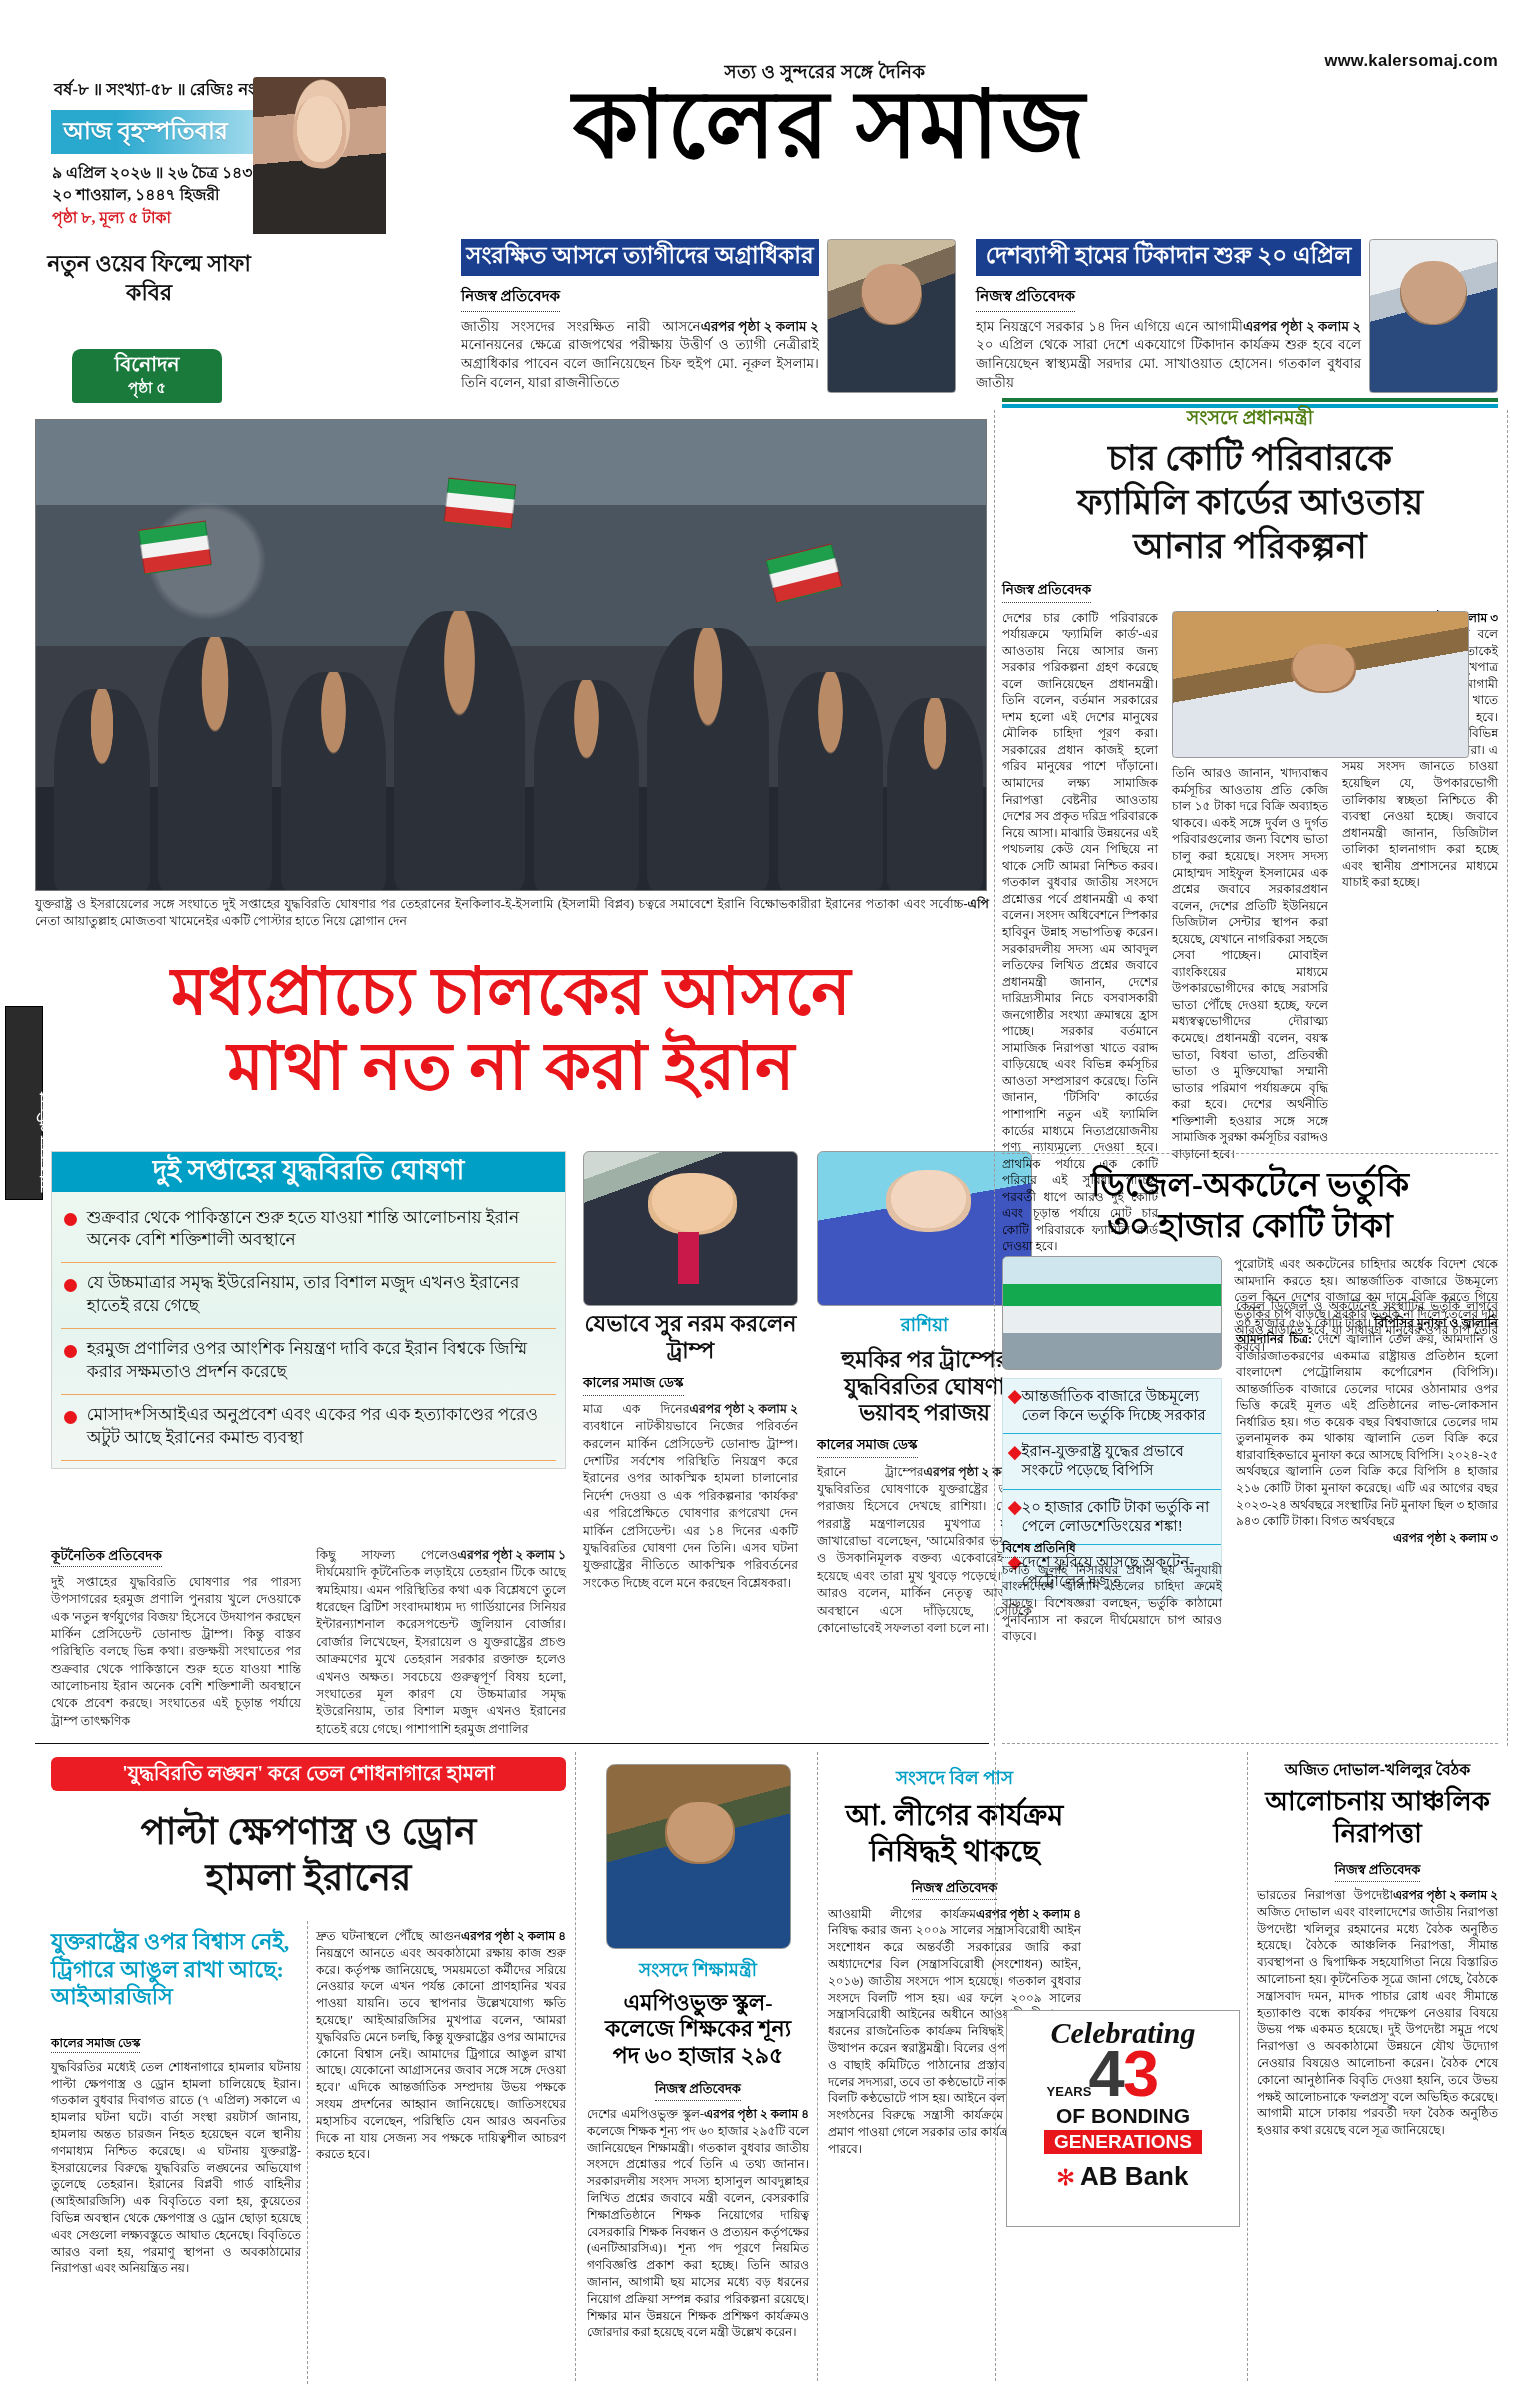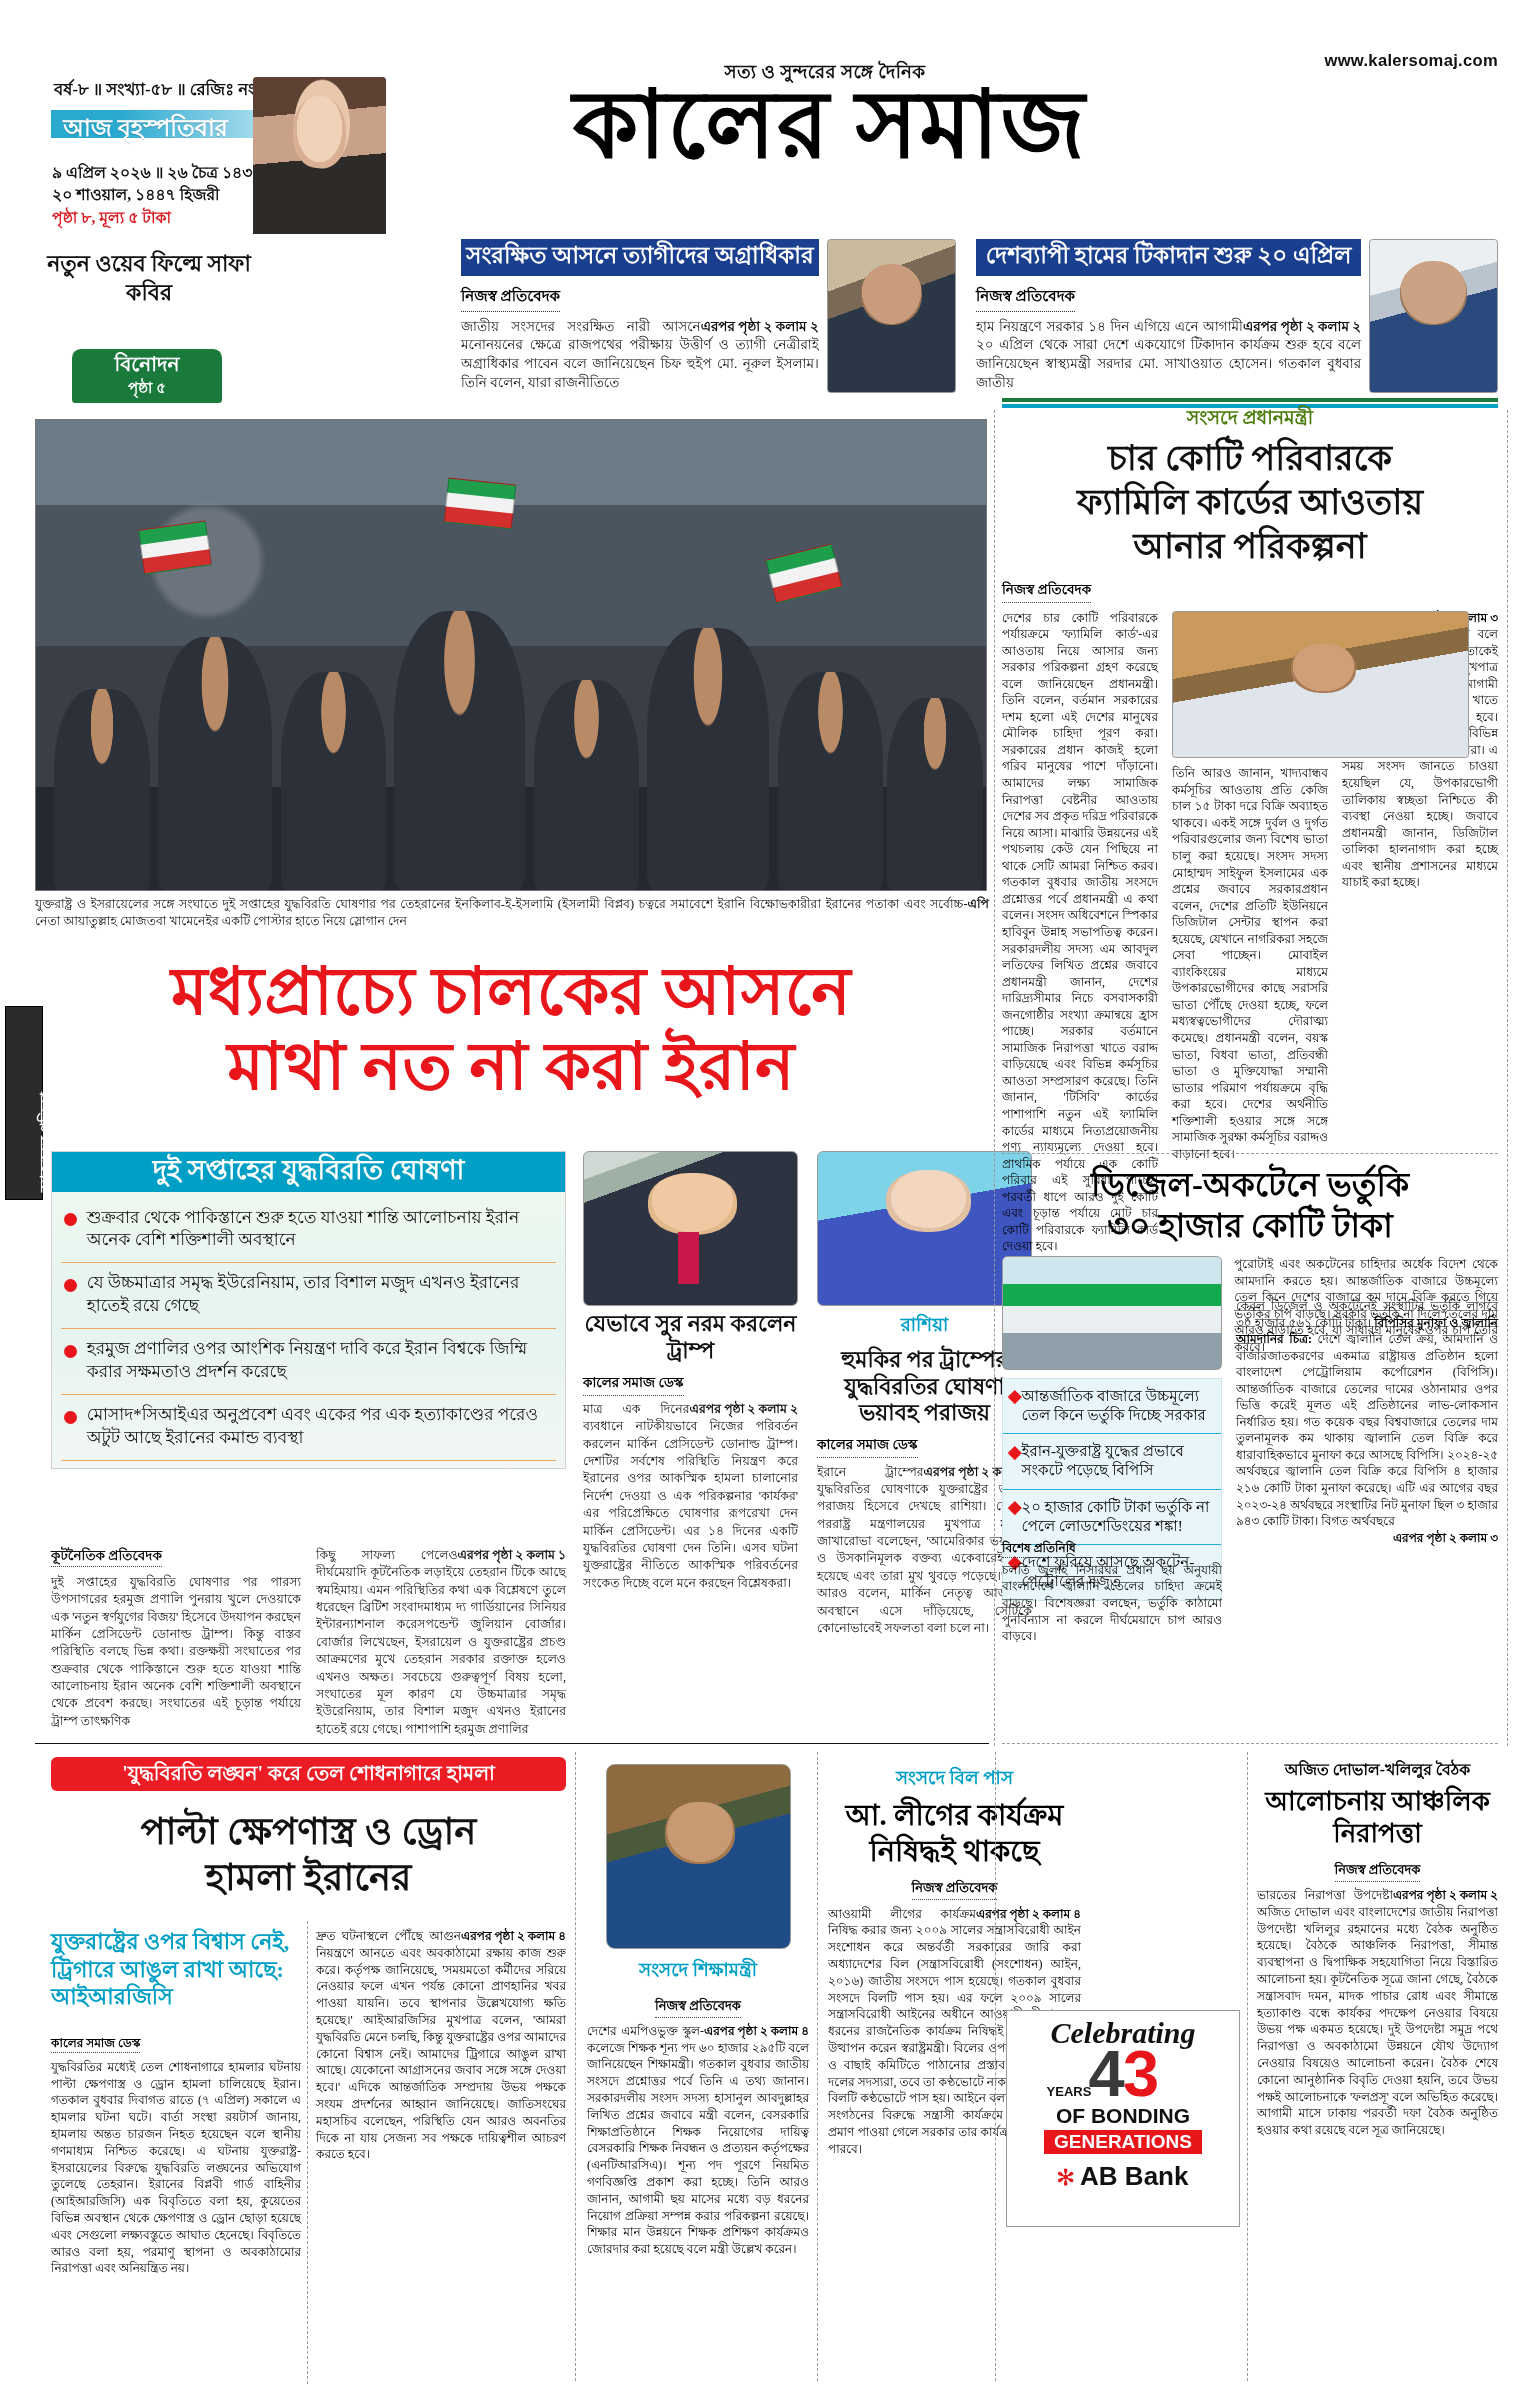--- a/index.html
+++ b/index.html
@@ -39,23 +39,23 @@
     position: absolute;
     left: 54px; top: 77px;
     font-size: 16.6px;
     font-weight: 700;
     color: #111;
     white-space: nowrap;
   }
   .today-bar {
     position: absolute;
     left: 51px; top: 110px;
-    width: 238px; height: 28px;
+    width: 238px; height: 44px;
     background: linear-gradient(90deg,#2aa9cf 0%,#2aa9cf 28%,#bfe6f3 100%);
-    display: flex; 
+    display: flex; align-items: center;
   }
   .today-bar span {
     color: #fff;
     font-size: 23.6px;
     font-weight: 700;
     padding-left: 12.2px;
     text-shadow: 0 0.9px 0 rgba(0,0,0,.18);
   }
   .date-block {
     position: absolute;
@@ -880,20 +880,25 @@
     <div>যুদ্ধবিরতির মধ্যেই তেল শোধনাগারে হামলার ঘটনায় পাল্টা ক্ষেপণাস্ত্র ও ড্রোন হামলা চালিয়েছে ইরান। গতকাল বুধবার দিবাগত রাতে (৭ এপ্রিল) সকালে এ হামলার ঘটনা ঘটে। বার্তা সংস্থা রয়টার্স জানায়, হামলায় অন্তত চারজন নিহত হয়েছেন বলে স্থানীয় গণমাধ্যম নিশ্চিত করেছে। এ ঘটনায় যুক্তরাষ্ট্র-ইসরায়েলের বিরুদ্ধে যুদ্ধবিরতি লঙ্ঘনের অভিযোগ তুলেছে তেহরান। ইরানের বিপ্লবী গার্ড বাহিনীর (আইআরজিসি) এক বিবৃতিতে বলা হয়, কুয়েতের বিভিন্ন অবস্থান থেকে ক্ষেপণাস্ত্র ও ড্রোন ছোড়া হয়েছে এবং সেগুলো লক্ষ্যবস্তুতে আঘাত হেনেছে। বিবৃতিতে আরও বলা হয়, পরমাণু স্থাপনা ও অবকাঠামোর নিরাপত্তা এবং অনিয়ন্ত্রিত নয়।</div>
   </div>
   <div class="blbody-b">
     <span class="cont-b">এরপর পৃষ্ঠা ২ কলাম ৪</span>
     <span>দ্রুত ঘটনাস্থলে পৌঁছে আগুন নিয়ন্ত্রণে আনতে এবং অবকাঠামো রক্ষায় কাজ শুরু করে। কর্তৃপক্ষ জানিয়েছে, 'সময়মতো কর্মীদের সরিয়ে নেওয়ার ফলে এখন পর্যন্ত কোনো প্রাণহানির খবর পাওয়া যায়নি। তবে স্থাপনার উল্লেখযোগ্য ক্ষতি হয়েছে।' আইআরজিসির মুখপাত্র বলেন, 'আমরা যুদ্ধবিরতি মেনে চলছি, কিন্তু যুক্তরাষ্ট্রের ওপর আমাদের কোনো বিশ্বাস নেই। আমাদের ট্রিগারে আঙুল রাখা আছে। যেকোনো আগ্রাসনের জবাব সঙ্গে সঙ্গে দেওয়া হবে।' এদিকে আন্তর্জাতিক সম্প্রদায় উভয় পক্ষকে সংযম প্রদর্শনের আহ্বান জানিয়েছে। জাতিসংঘের মহাসচিব বলেছেন, পরিস্থিতি যেন আরও অবনতির দিকে না যায় সেজন্য সব পক্ষকে দায়িত্বশীল আচরণ করতে হবে।</span>
   </div>
 
   <div class="edu">
     <div class="e-photo"></div>
     <div class="e-kicker">সংসদে শিক্ষামন্ত্রী</div>
+    <div class="e-head">
+      <div>এমপিওভুক্ত স্কুল-</div>
+      <div>কলেজে শিক্ষকের শূন্য</div>
+      <div>পদ ৬০ হাজার ২৯৫</div>
+    </div>
     <div class="e-byline">নিজস্ব প্রতিবেদক</div>
     <div class="e-body">
       <span class="cont-b">এরপর পৃষ্ঠা ২ কলাম ৪</span>
       <span>দেশের এমপিওভুক্ত স্কুল-কলেজে শিক্ষক শূন্য পদ ৬০ হাজার ২৯৫টি বলে জানিয়েছেন শিক্ষামন্ত্রী। গতকাল বুধবার জাতীয় সংসদে প্রশ্নোত্তর পর্বে তিনি এ তথ্য জানান। সরকারদলীয় সংসদ সদস্য হাসানুল আবদুল্লাহর লিখিত প্রশ্নের জবাবে মন্ত্রী বলেন, বেসরকারি শিক্ষাপ্রতিষ্ঠানে শিক্ষক নিয়োগের দায়িত্ব বেসরকারি শিক্ষক নিবন্ধন ও প্রত্যয়ন কর্তৃপক্ষের (এনটিআরসিএ)। শূন্য পদ পূরণে নিয়মিত গণবিজ্ঞপ্তি প্রকাশ করা হচ্ছে। তিনি আরও জানান, আগামী ছয় মাসের মধ্যে বড় ধরনের নিয়োগ প্রক্রিয়া সম্পন্ন করার পরিকল্পনা রয়েছে। শিক্ষার মান উন্নয়নে শিক্ষক প্রশিক্ষণ কার্যক্রমও জোরদার করা হয়েছে বলে মন্ত্রী উল্লেখ করেন।</span>
     </div>
   </div>
 
   <div class="alban">
     <div class="a-kicker">সংসদে বিল পাস</div>
     <div class="a-head">

